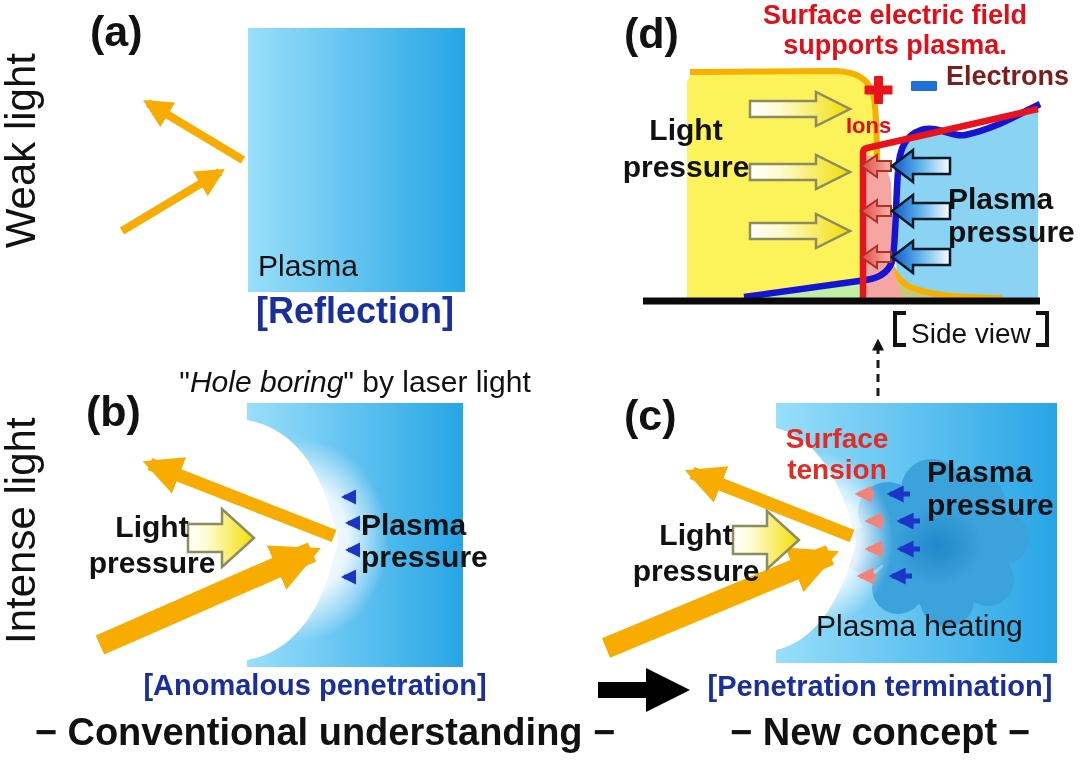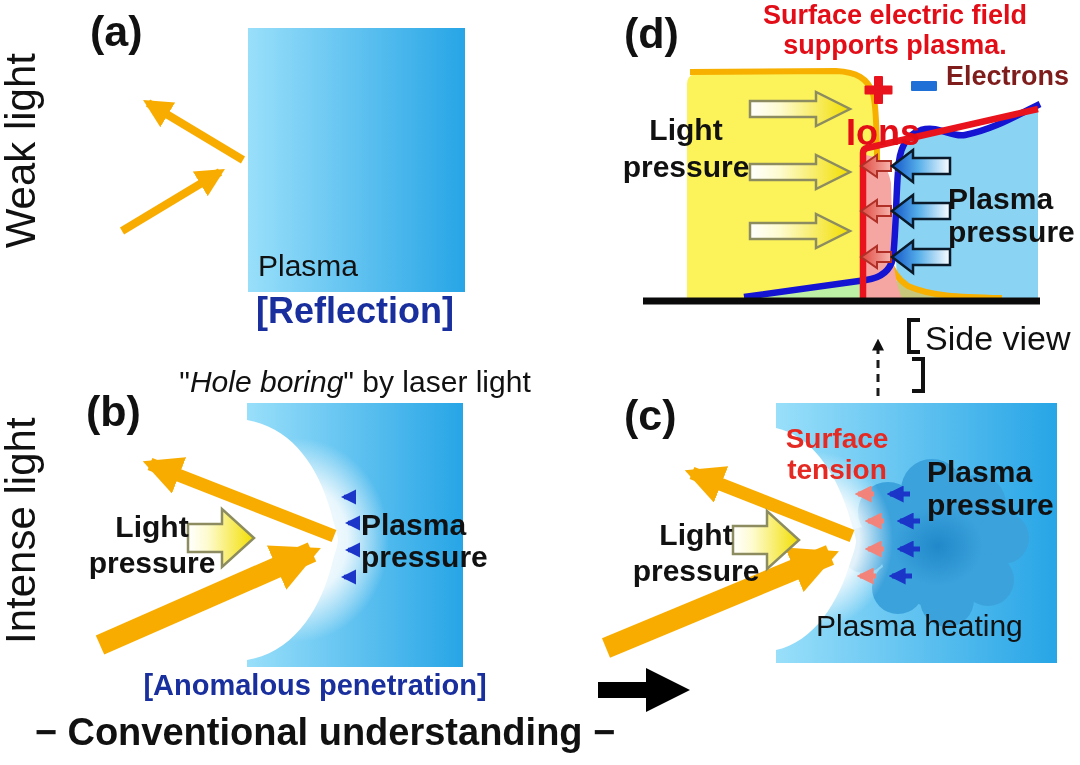--- a/index.html
+++ b/index.html
@@ -176,34 +176,36 @@
 
   <div class="txt lbl" style="left:86px;top:388px;">(b)</div>
   <div class="txt c" style="left:150px;top:366px;width:410px;font-size:30px;"><span>"</span><span class="ital">Hole boring</span><span>" by laser light</span></div>
   <div class="txt c b" style="left:62px;top:509px;width:180px;font-size:30px;line-height:1.2;">Light
 pressure</div>
   <div class="txt b" style="left:361px;top:509px;font-size:30px;line-height:1.05;">Plasma
 pressure</div>
   <div class="txt c b navy" style="left:135px;top:670px;width:360px;font-size:29px;">[Anomalous penetration]</div>
 
   <div class="txt c b" style="left:20px;top:712px;width:610px;font-size:38px;">− Conventional understanding −</div>
+  <div class="txt c b" style="left:690px;top:712px;width:380px;font-size:38px;">− New concept −</div>
 
   <div class="txt lbl" style="left:624px;top:392px;">(c)</div>
   <div class="txt c b" style="left:784px;top:424px;width:106px;font-size:28px;color:#E42A22;line-height:1.1;">Surface
 tension</div>
   <div class="txt b" style="left:927px;top:455px;font-size:30px;line-height:1.1;">Plasma
 pressure</div>
   <div class="txt c b" style="left:630px;top:517px;width:132px;font-size:30px;line-height:1.2;">Light
 pressure</div>
   <div class="txt" style="left:816px;top:610px;font-size:30px;">Plasma heating</div>
+  <div class="txt c b navy" style="left:680px;top:671px;width:400px;font-size:29px;">[Penetration termination]</div>
 
   <div class="txt lbl" style="left:624px;top:10px;">(d)</div>
   <div class="txt c b red" style="left:695px;top:0px;width:400px;font-size:27px;line-height:1.12;">Surface electric field
 supports plasma.</div>
   <div class="txt c b" style="left:606px;top:112px;width:160px;font-size:30px;line-height:1.23;">Light
 pressure</div>
-  <div class="txt b red" style="left:846px;top:114px;font-size:36px;">Ions</div>
+  <div class="txt b red" style="left:846px;top:114px;font-size:22px;">Ions</div>
   <div class="txt b" style="left:946px;top:62px;font-size:27px;color:#7f1d1d;">Electrons</div>
   <div class="txt b" style="left:948px;top:182px;font-size:30px;line-height:1.1;">Plasma
 pressure</div>
-  <div class="txt" style="left:893px;top:318px;font-size:34px;margin-left:14px;"><span class="bracket open"></span><span>Side view</span><span class="bracket close"></span></div>
+  <div class="txt" style="left:893px;top:311px;font-size:28px;"><span class="bracket open"></span><span>Side view</span><span class="bracket close"></span></div>
 
 </div>
 
 </body></html>

